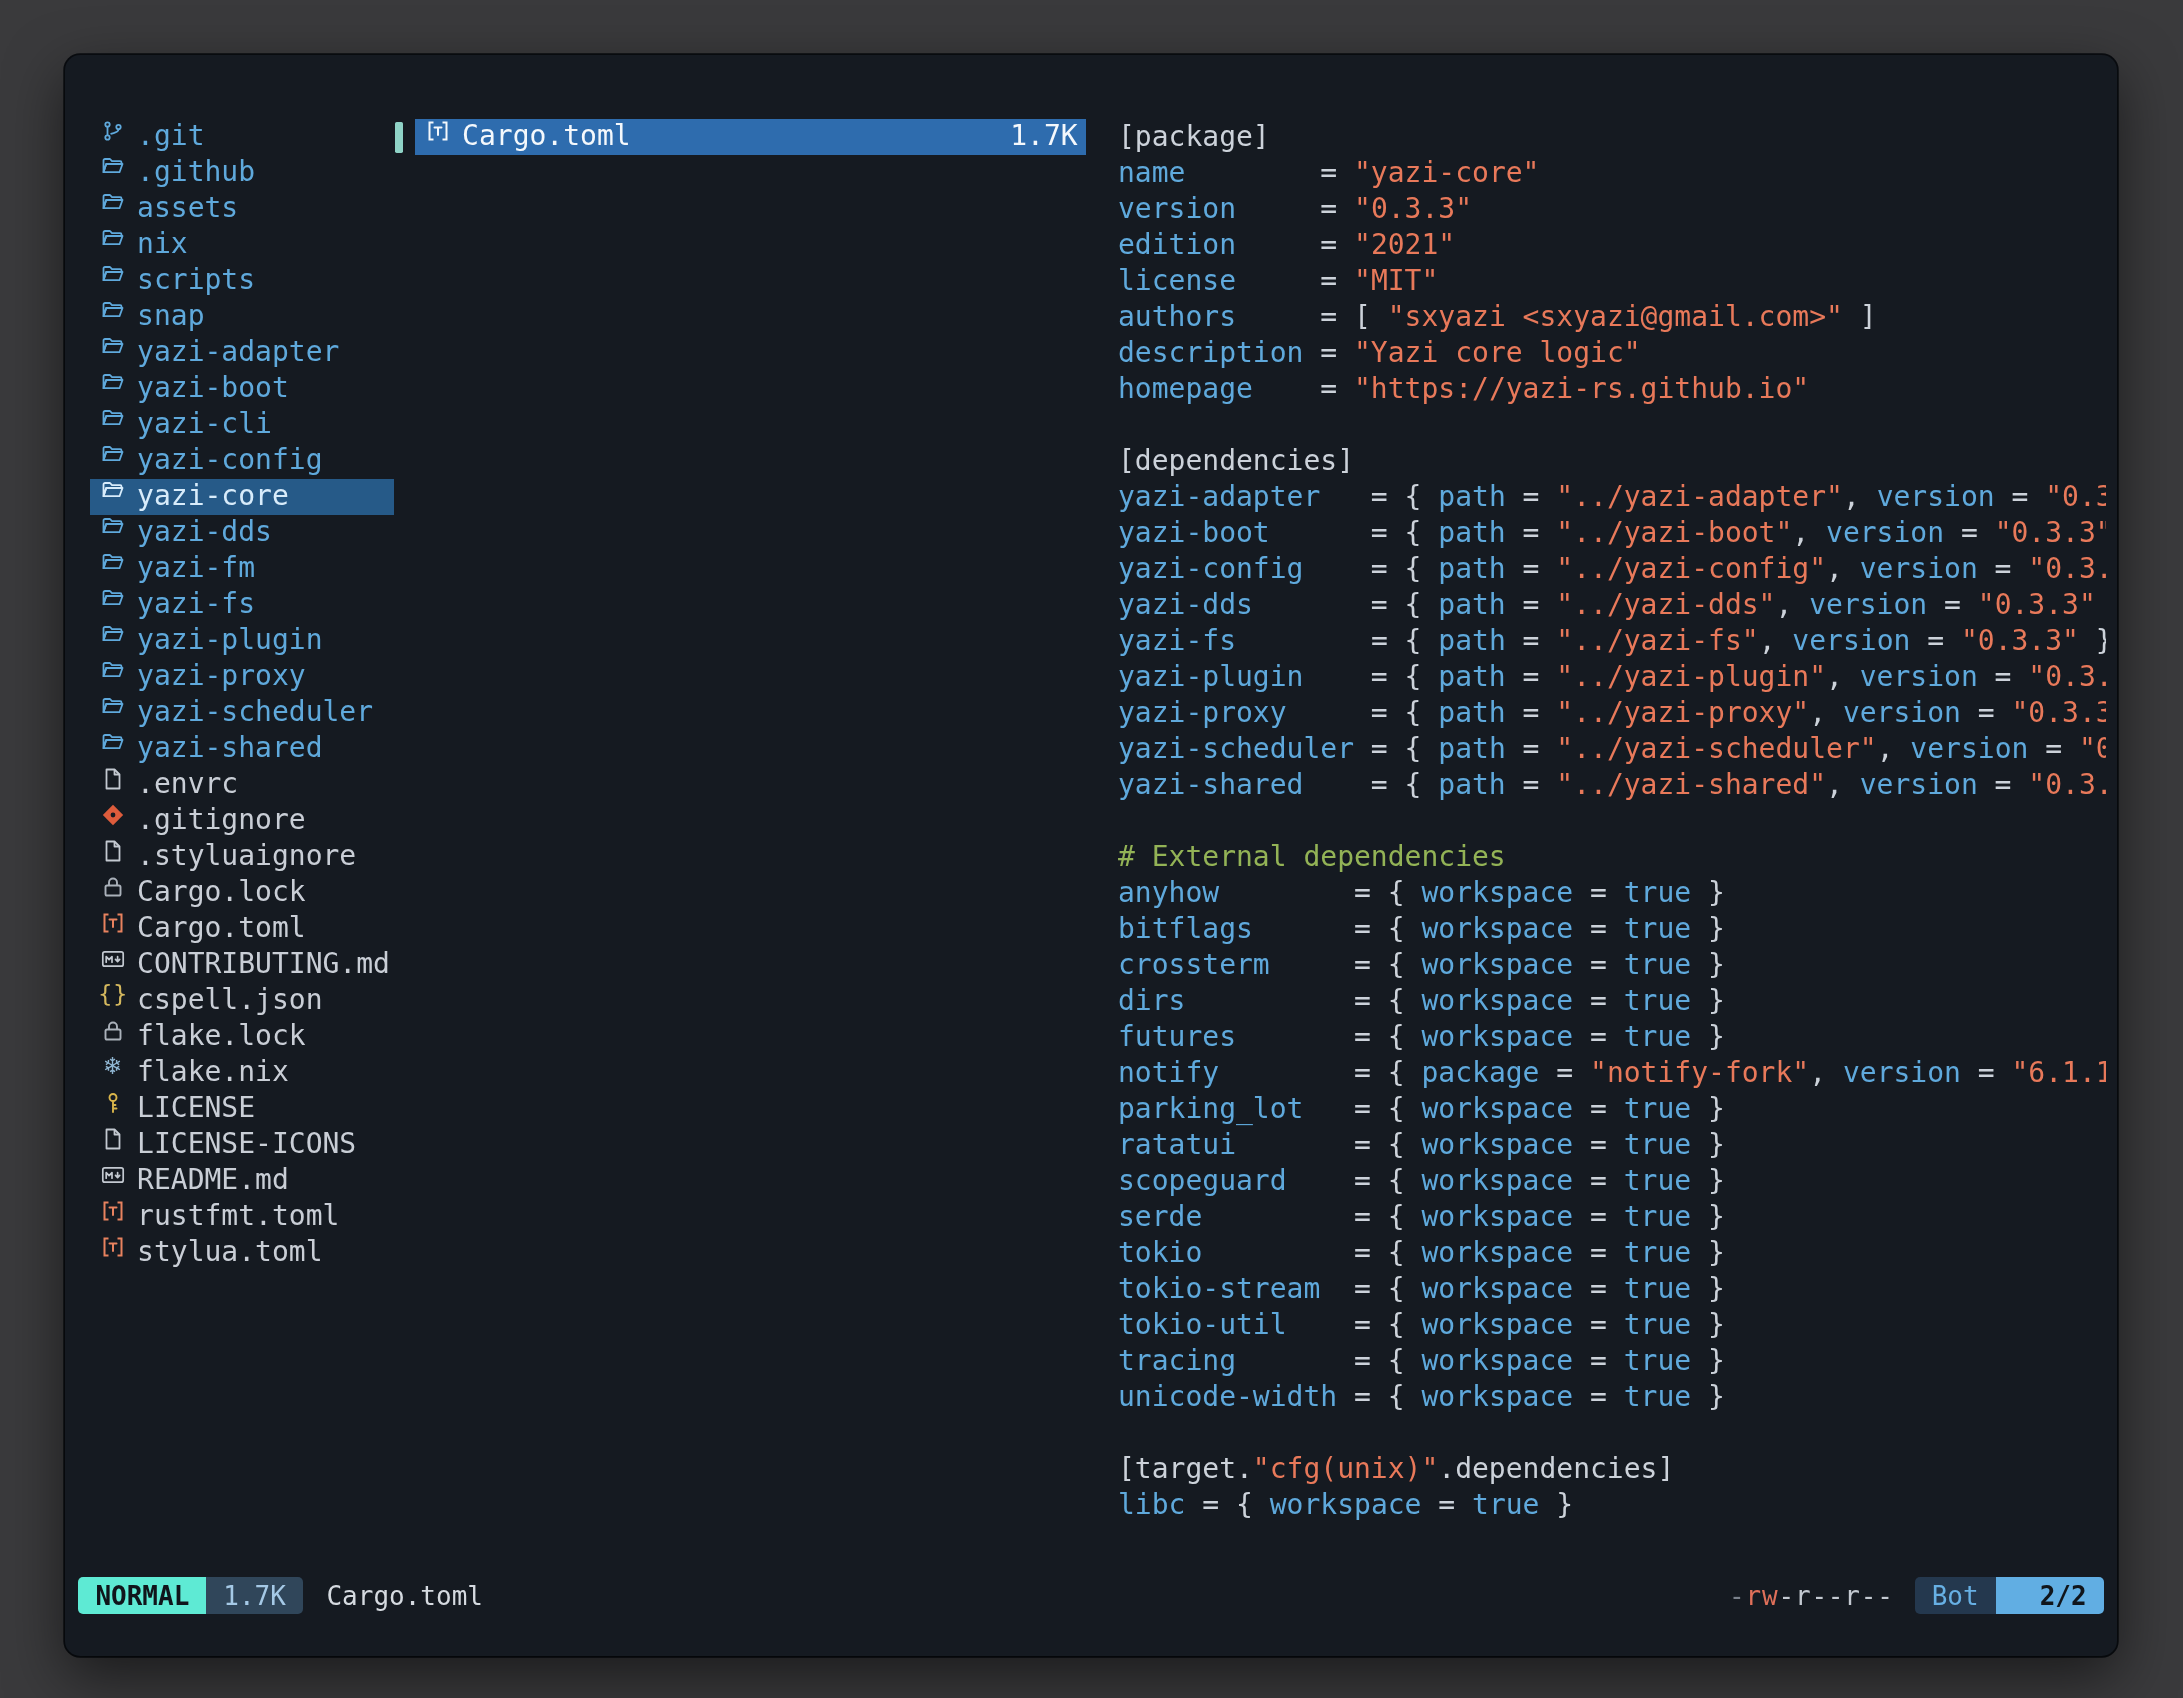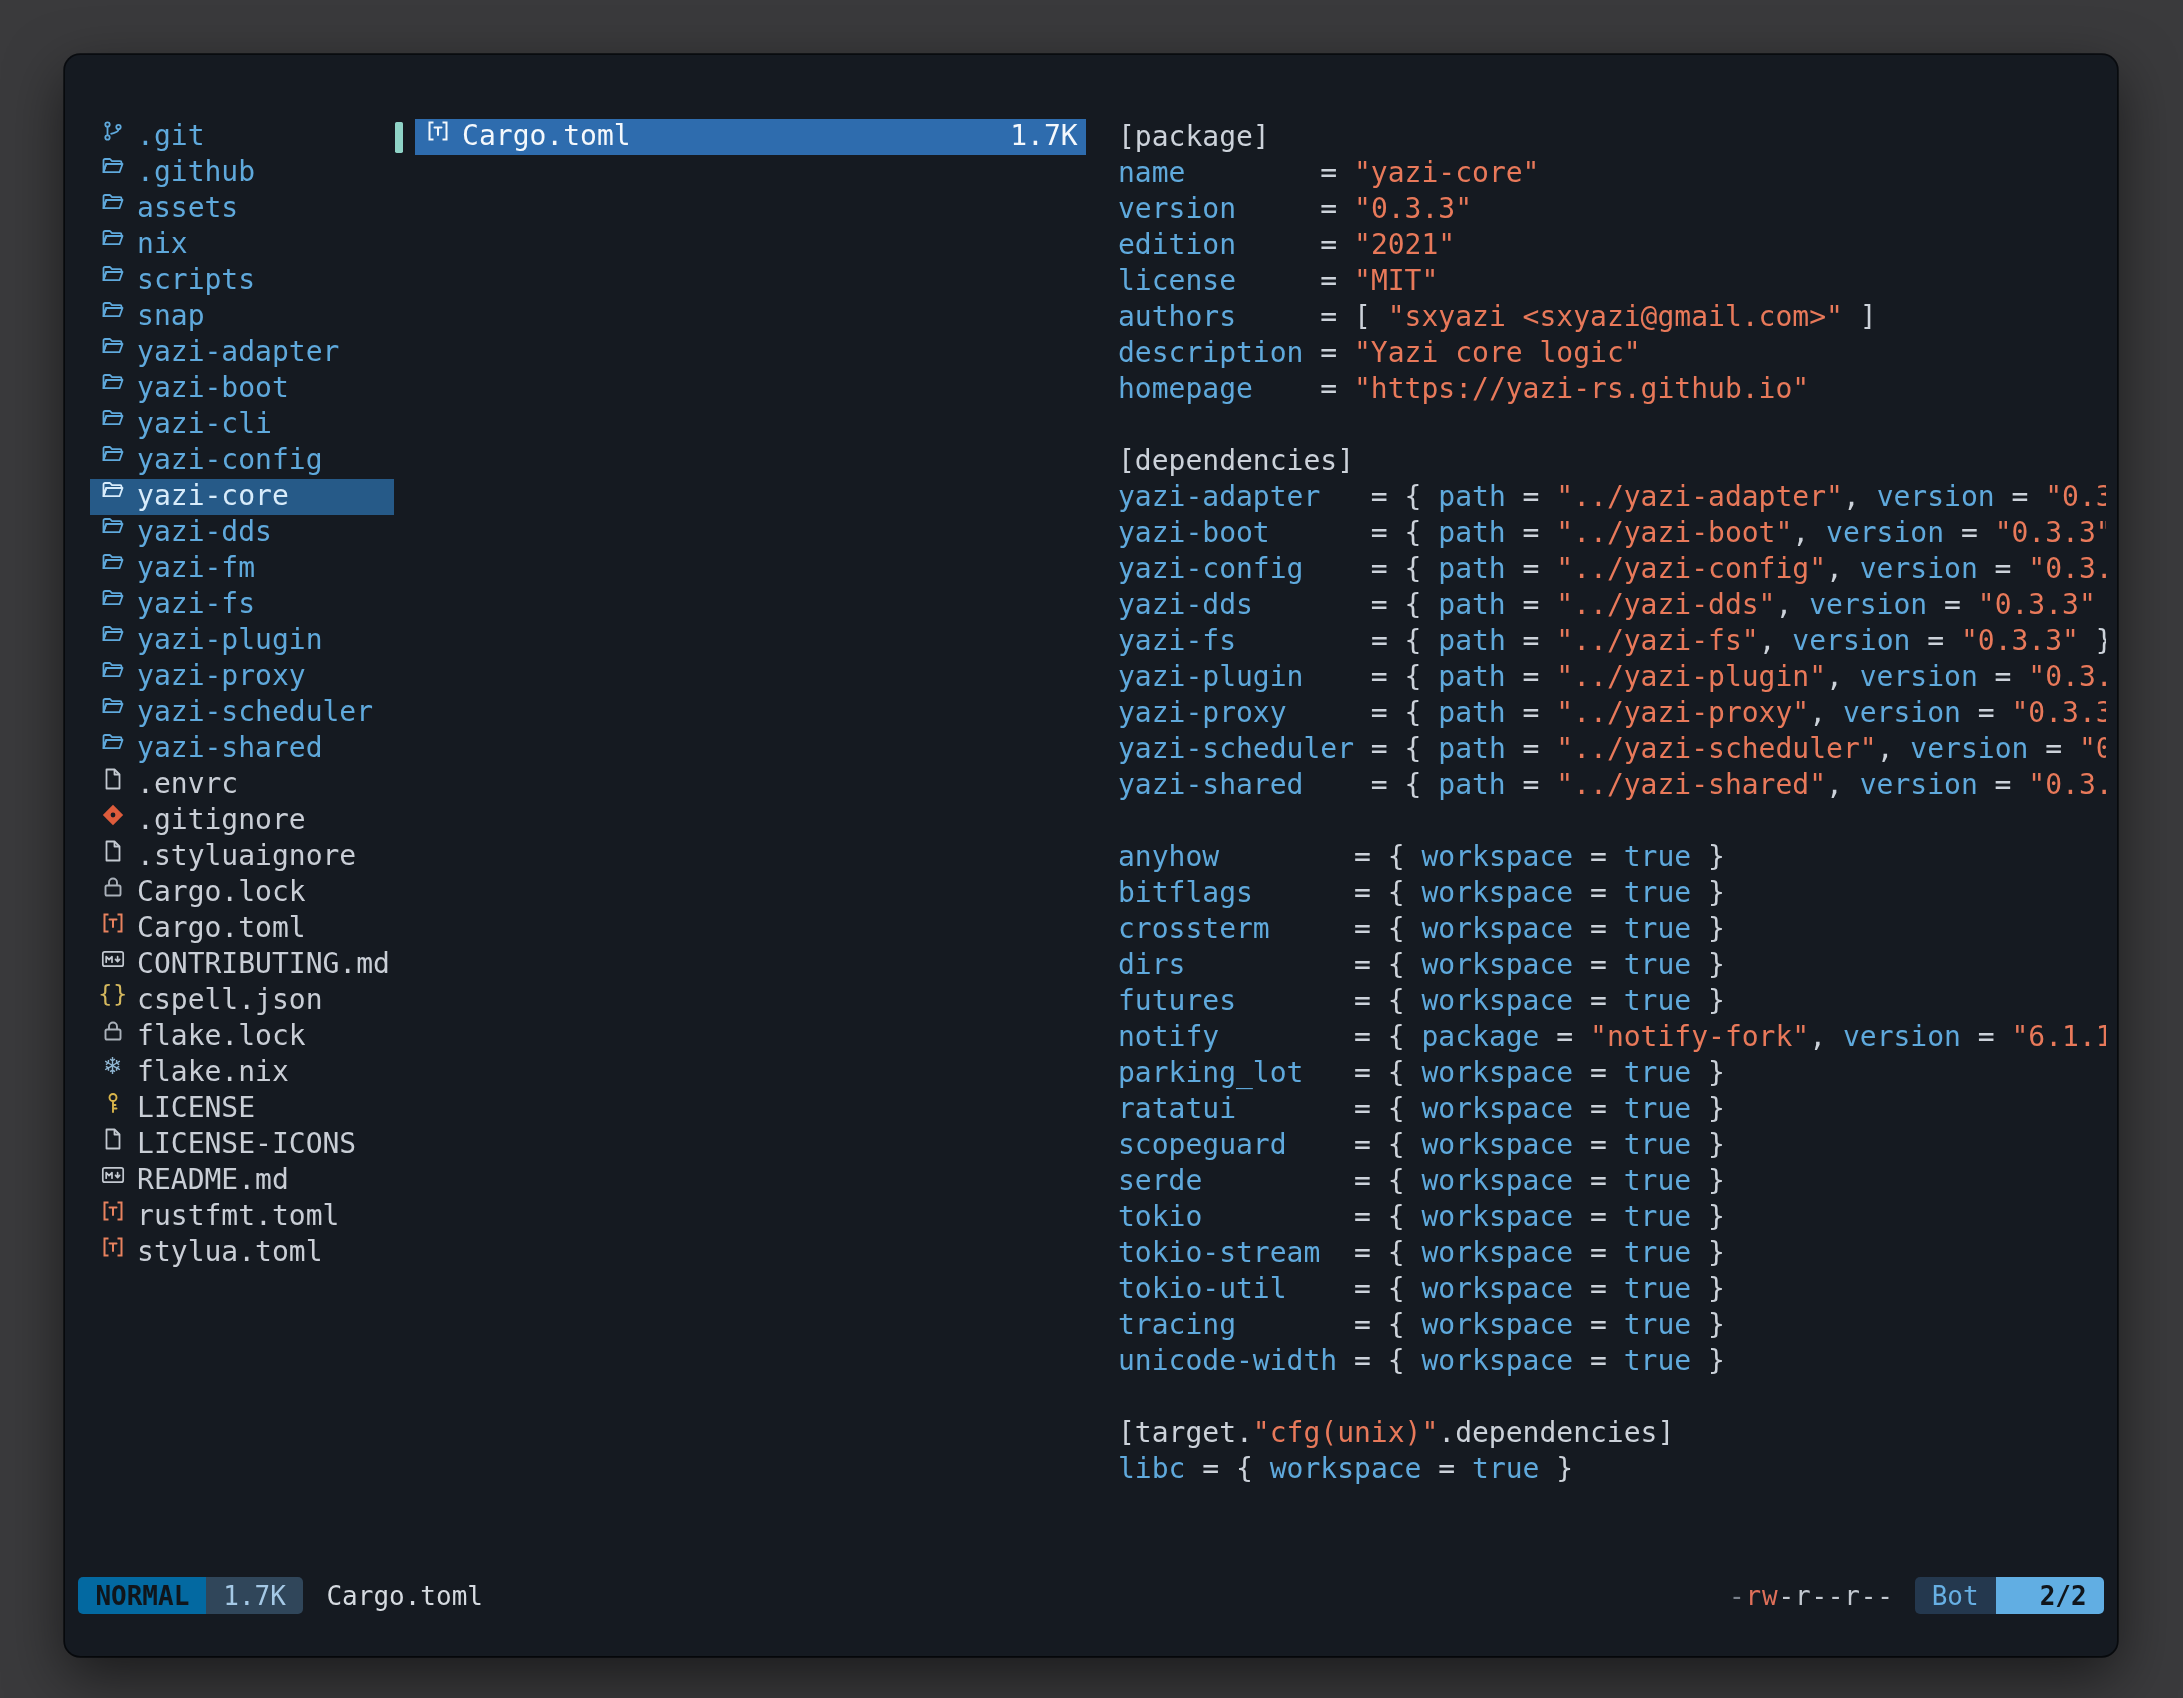--- a/index.html
+++ b/index.html
@@ -51,21 +51,21 @@
   .c-c { color:#93b356; }
   .c-b { color:#5fa9dc; }
 
   .statusbar {
     position:absolute; left:13.4px; right:13.4px; bottom:42px; height:37px;
     display:flex; justify-content:space-between; align-items:center;
     font-size:26px;
   }
   .sb-left, .sb-right { display:flex; align-items:center; height:37px; }
   .badge { display:inline-flex; align-items:center; height:37px; padding:0 17px; }
-  .badge-mode  { background:#0369a1; color:#10151b; font-weight:bold; border-radius:5px 0 0 5px; }
+  .badge-mode  { background:#5eead4; color:#10151b; font-weight:bold; border-radius:5px 0 0 5px; }
   .badge-size  { background:#30465a; color:#a5c9e6; border-radius:0 5px 5px 0; }
   .sb-file  { color:#d5dae0; margin-left:23.5px; }
   .sb-perms { margin-right:21px; letter-spacing:0.8px; }
   .pm-dim  { color:#7b828c; }
   .pm-rw   { color:#e0705a; }
   .pm-rest { color:#c3c9d1; }
   .badge-pos   { background:#24384e; color:#67b0e4; border-radius:5px 0 0 5px; }
   .badge-count { background:#61aee3; color:#10151b; font-weight:bold; border-radius:0 5px 5px 0;padding-left:44px; }
 </style>
 </head>
@@ -220,20 +220,21 @@
       <div class="pline"><span class="c-k">yazi-adapter</span><span class="c-p">   = { </span><span class="c-k">path</span><span class="c-p"> = </span><span class="c-s">"../yazi-adapter"</span><span class="c-p">, </span><span class="c-k">version</span><span class="c-p"> = </span><span class="c-s">"0.3</span></div>
       <div class="pline"><span class="c-k">yazi-boot</span><span class="c-p">      = { </span><span class="c-k">path</span><span class="c-p"> = </span><span class="c-s">"../yazi-boot"</span><span class="c-p">, </span><span class="c-k">version</span><span class="c-p"> = </span><span class="c-s">"0.3.3"</span></div>
       <div class="pline"><span class="c-k">yazi-config</span><span class="c-p">    = { </span><span class="c-k">path</span><span class="c-p"> = </span><span class="c-s">"../yazi-config"</span><span class="c-p">, </span><span class="c-k">version</span><span class="c-p"> = </span><span class="c-s">"0.3.</span></div>
       <div class="pline"><span class="c-k">yazi-dds</span><span class="c-p">       = { </span><span class="c-k">path</span><span class="c-p"> = </span><span class="c-s">"../yazi-dds"</span><span class="c-p">, </span><span class="c-k">version</span><span class="c-p"> = </span><span class="c-s">"0.3.3"</span></div>
       <div class="pline"><span class="c-k">yazi-fs</span><span class="c-p">        = { </span><span class="c-k">path</span><span class="c-p"> = </span><span class="c-s">"../yazi-fs"</span><span class="c-p">, </span><span class="c-k">version</span><span class="c-p"> = </span><span class="c-s">"0.3.3"</span><span class="c-p"> }</span></div>
       <div class="pline"><span class="c-k">yazi-plugin</span><span class="c-p">    = { </span><span class="c-k">path</span><span class="c-p"> = </span><span class="c-s">"../yazi-plugin"</span><span class="c-p">, </span><span class="c-k">version</span><span class="c-p"> = </span><span class="c-s">"0.3.</span></div>
       <div class="pline"><span class="c-k">yazi-proxy</span><span class="c-p">     = { </span><span class="c-k">path</span><span class="c-p"> = </span><span class="c-s">"../yazi-proxy"</span><span class="c-p">, </span><span class="c-k">version</span><span class="c-p"> = </span><span class="c-s">"0.3.3</span></div>
       <div class="pline"><span class="c-k">yazi-scheduler</span><span class="c-p"> = { </span><span class="c-k">path</span><span class="c-p"> = </span><span class="c-s">"../yazi-scheduler"</span><span class="c-p">, </span><span class="c-k">version</span><span class="c-p"> = </span><span class="c-s">"0</span></div>
       <div class="pline"><span class="c-k">yazi-shared</span><span class="c-p">    = { </span><span class="c-k">path</span><span class="c-p"> = </span><span class="c-s">"../yazi-shared"</span><span class="c-p">, </span><span class="c-k">version</span><span class="c-p"> = </span><span class="c-s">"0.3.</span></div>
       <div class="pline"></div>
+      <div class="pline"><span class="c-c"># External dependencies</span></div>
       <div class="pline"><span class="c-k">anyhow</span><span class="c-p">        = { </span><span class="c-k">workspace</span><span class="c-p"> = </span><span class="c-b">true</span><span class="c-p"> }</span></div>
       <div class="pline"><span class="c-k">bitflags</span><span class="c-p">      = { </span><span class="c-k">workspace</span><span class="c-p"> = </span><span class="c-b">true</span><span class="c-p"> }</span></div>
       <div class="pline"><span class="c-k">crossterm</span><span class="c-p">     = { </span><span class="c-k">workspace</span><span class="c-p"> = </span><span class="c-b">true</span><span class="c-p"> }</span></div>
       <div class="pline"><span class="c-k">dirs</span><span class="c-p">          = { </span><span class="c-k">workspace</span><span class="c-p"> = </span><span class="c-b">true</span><span class="c-p"> }</span></div>
       <div class="pline"><span class="c-k">futures</span><span class="c-p">       = { </span><span class="c-k">workspace</span><span class="c-p"> = </span><span class="c-b">true</span><span class="c-p"> }</span></div>
       <div class="pline"><span class="c-k">notify</span><span class="c-p">        = { </span><span class="c-k">package</span><span class="c-p"> = </span><span class="c-s">"notify-fork"</span><span class="c-p">, </span><span class="c-k">version</span><span class="c-p"> = </span><span class="c-s">"6.1.1</span></div>
       <div class="pline"><span class="c-k">parking_lot</span><span class="c-p">   = { </span><span class="c-k">workspace</span><span class="c-p"> = </span><span class="c-b">true</span><span class="c-p"> }</span></div>
       <div class="pline"><span class="c-k">ratatui</span><span class="c-p">       = { </span><span class="c-k">workspace</span><span class="c-p"> = </span><span class="c-b">true</span><span class="c-p"> }</span></div>
       <div class="pline"><span class="c-k">scopeguard</span><span class="c-p">    = { </span><span class="c-k">workspace</span><span class="c-p"> = </span><span class="c-b">true</span><span class="c-p"> }</span></div>
       <div class="pline"><span class="c-k">serde</span><span class="c-p">         = { </span><span class="c-k">workspace</span><span class="c-p"> = </span><span class="c-b">true</span><span class="c-p"> }</span></div>

